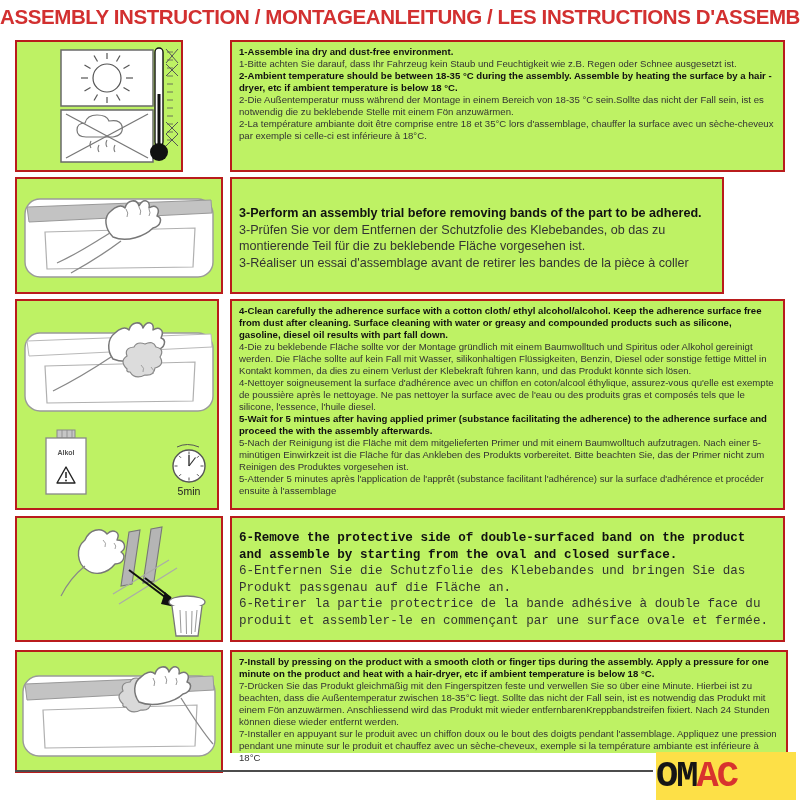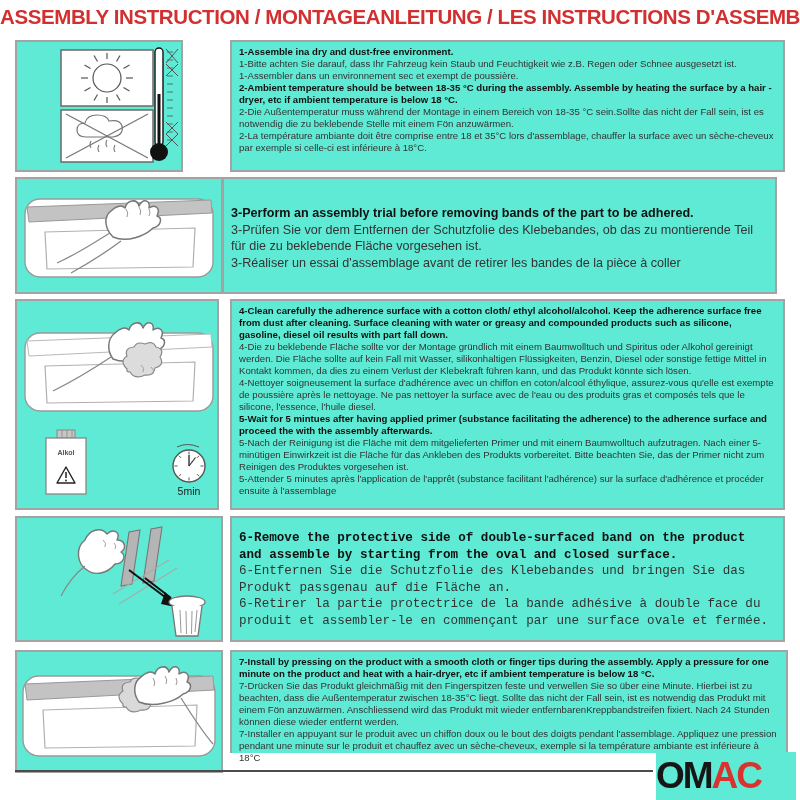--- a/index.html
+++ b/index.html
@@ -1,35 +1,35 @@
 <!DOCTYPE html>
 <html><head>
 <meta charset="utf-8">
 <style>
   html,body{margin:0;padding:0;background:#ffffff;}
   body{width:800px;height:800px;position:relative;font-family:"Liberation Sans",sans-serif;color:#222;}
   .page{position:absolute;inset:0;background:#fff;}
   .title{position:absolute;top:5px;left:0;width:800px;text-align:center;font-weight:bold;
          font-size:20.5px;letter-spacing:-0.4px;color:#d23030;white-space:nowrap;}
-  .cell{position:absolute;border:2px solid #a3a3a3;background:#5eead4;box-sizing:border-box;overflow:hidden;}
+  .cell{position:absolute;border:2px solid #b91c1c;background:#bef264;box-sizing:border-box;overflow:hidden;}
   .cell.noborder-bottom{border-bottom:none;overflow:visible;}
   .text-cell{padding:4px 8px 2px 7px;}
   .text-cell p{margin:0;}
   .sec + .sec{}
   .small p{font-size:9.6px;line-height:12px;color:#333;}
   .small p.b{font-weight:bold;color:#111;}
   .big p{font-size:12.6px;line-height:16.5px;color:#333;}
   .big p.b{font-weight:bold;color:#111;}
   .pad-lg{padding-top:26px;}
   .pad-md{padding-top:12px;font-family:Liberation Mono, monospace;}
   .illu{display:block;}
   .footer-rule{position:absolute;left:15px;top:770px;width:638px;height:2px;background:#4c4c4c;}
-  .logo{position:absolute;left:656px;top:752px;width:140px;height:48px;background:#5eead4;
+  .logo{position:absolute;left:656px;top:752px;width:140px;height:48px;background:#fde047;
         font-weight:bold;font-size:37px;letter-spacing:-2px;line-height:48px;text-align:left;
-        font-family:Liberation Sans, sans-serif;}
+        font-family:Liberation Mono, monospace;}
   .logo .blk{color:#161616;}
   .logo .red{color:#d8332e;}
   svg text{font-family:"Liberation Sans",sans-serif;}
 </style>
 </head>
 <body>
 
 <div class="page">
 
   <div class="title">ASSEMBLY INSTRUCTION / MONTAGEANLEITUNG / LES INSTRUCTIONS D'ASSEMBLAGE</div>
@@ -95,21 +95,20 @@
         <path d="M140,38 q7,0 7,8 l0,12 q0,8 6,8 q-6,0 -6,8 l0,12 q0,8 -7,8" fill="none" stroke="#333" stroke-width="1.2"></path>
         <text x="157" y="63" font-size="7.4" font-weight="bold" fill="#222">18&lt; ...&lt;35 °C</text>
       </g>
     </svg>
   </div>
 
   <div class="cell text-cell small" style="left:230px;top:40px;width:555px;height:132px;">
     <div class="sec">
       <p class="b">1-Assemble ina dry and dust-free environment.</p>
       <p>1-Bitte achten Sie darauf, dass Ihr Fahrzeug kein Staub und Feuchtigkeit wie z.B. Regen oder Schnee ausgesetzt ist.</p>
-      <p>1-Assembler dans un environnement sec et exempt de poussière.</p>
     </div>
     <div class="sec">
       <p class="b">2-Ambient temperature should be between 18-35 °C  during the assembly. Assemble by heating the surface by a hair -dryer, etc if ambient temperature is below 18 °C.</p>
       <p>2-Die Außentemperatur muss während der Montage in einem Bereich von 18-35 °C  sein.Sollte das nicht der Fall sein, ist es notwendig die zu beklebende Stelle mit einem Fön anzuwärmen.</p>
       <p>2-La température ambiante doit être comprise entre 18 et 35°C lors d'assemblage, chauffer la surface avec un sèche-cheveux par exemple si celle-ci est inférieure à 18°C.</p>
     </div>
   </div>
 
   <div class="cell" style="left:15px;top:177px;width:208px;height:117px;">
     <svg class="illu" viewBox="0 0 204 113" width="204" height="113">
@@ -119,21 +118,21 @@
         <polygon points="28,53 178,49 176,88 30,90" fill="#fff" stroke="#b0b0b0" stroke-width="1.2"></polygon>
       </g>
       <g>
         <path d="M96,58 C88,50 86,38 94,32 C98,28 104,25 108,29 C110,21 120,19 122,27 C126,19 134,21 132,29 C138,25 144,29 140,37 C146,39 144,47 136,49 C128,57 110,64 96,58 Z" fill="#fff" stroke="#777" stroke-width="1.5" stroke-linejoin="round"></path>
         <path d="M109,30 q3,4 1,8 M122,28 q3,4 1,8 M132,30 q2,4 0,7" fill="none" stroke="#999" stroke-width="1"></path>
         <path d="M93,54 C76,64 62,74 40,84 M104,62 C88,74 72,84 54,94" fill="none" stroke="#888" stroke-width="1.3"></path>
       </g>
     </svg>
   </div>
 
-  <div class="cell text-cell big pad-lg" style="left:222px;top:177px;width:555px;height:117px;">
+  <div class="cell text-cell big pad-lg" style="left:230px;top:177px;width:494px;height:117px;">
     <div class="sec">
       <p class="b">3-Perform an assembly trial before removing bands of the part to be adhered.</p>
       <p>3-Prüfen Sie vor dem Entfernen der Schutzfolie des Klebebandes, ob das zu montierende Teil für die zu beklebende Fläche vorgesehen ist.</p>
       <p>3-Réaliser un essai d'assemblage avant de retirer les bandes de la pièce à coller</p>
     </div>
   </div>
 
   <div class="cell" style="left:15px;top:299px;width:204px;height:211px;">
     <svg class="illu" viewBox="0 0 204 207" width="204" height="207">
 

